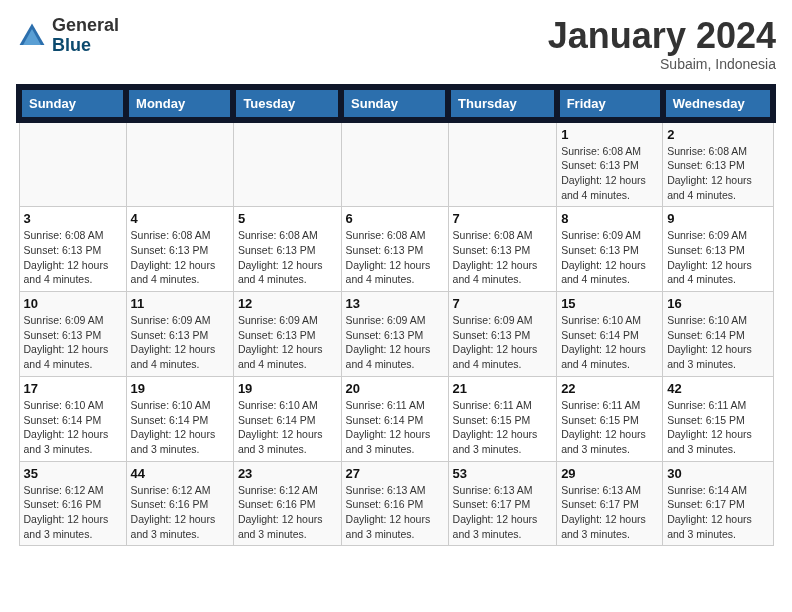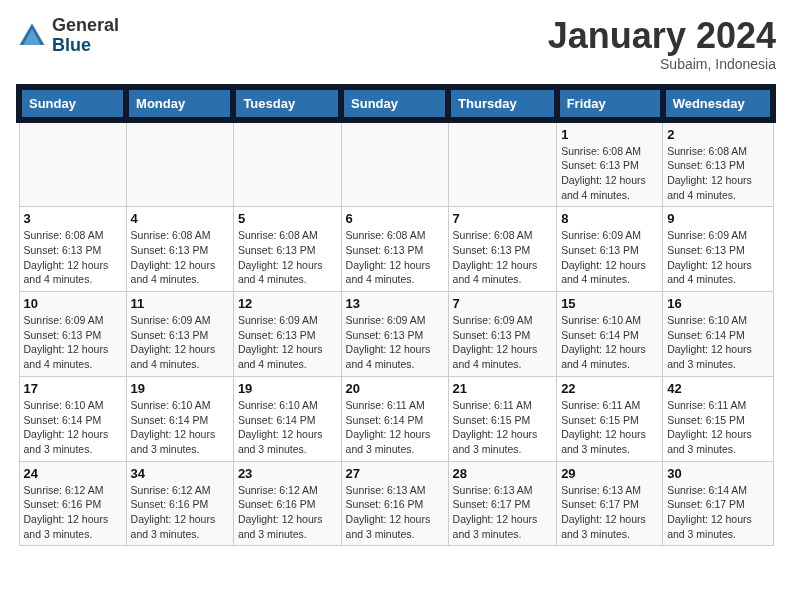--- a/index.html
+++ b/index.html
@@ -221,37 +221,37 @@
           <div class="day-num">22</div>
           <div class="day-info">Sunrise: 6:11 AM<br>Sunset: 6:15 PM<br>Daylight: 12 hours and 3 minutes.</div>
         </td>
         <td>
           <div class="day-num">42</div>
           <div class="day-info">Sunrise: 6:11 AM<br>Sunset: 6:15 PM<br>Daylight: 12 hours and 3 minutes.</div>
         </td>
       </tr>
       <tr>
         <td>
-          <div class="day-num">24</div>
+          <div class="day-num">35</div>
           <div class="day-info">Sunrise: 6:12 AM<br>Sunset: 6:16 PM<br>Daylight: 12 hours and 3 minutes.</div>
         </td>
         <td>
-          <div class="day-num">34</div>
+          <div class="day-num">44</div>
           <div class="day-info">Sunrise: 6:12 AM<br>Sunset: 6:16 PM<br>Daylight: 12 hours and 3 minutes.</div>
         </td>
         <td>
           <div class="day-num">23</div>
           <div class="day-info">Sunrise: 6:12 AM<br>Sunset: 6:16 PM<br>Daylight: 12 hours and 3 minutes.</div>
         </td>
         <td>
           <div class="day-num">27</div>
           <div class="day-info">Sunrise: 6:13 AM<br>Sunset: 6:16 PM<br>Daylight: 12 hours and 3 minutes.</div>
         </td>
         <td>
-          <div class="day-num">28</div>
+          <div class="day-num">53</div>
           <div class="day-info">Sunrise: 6:13 AM<br>Sunset: 6:17 PM<br>Daylight: 12 hours and 3 minutes.</div>
         </td>
         <td>
           <div class="day-num">29</div>
           <div class="day-info">Sunrise: 6:13 AM<br>Sunset: 6:17 PM<br>Daylight: 12 hours and 3 minutes.</div>
         </td>
         <td>
           <div class="day-num">30</div>
           <div class="day-info">Sunrise: 6:14 AM<br>Sunset: 6:17 PM<br>Daylight: 12 hours and 3 minutes.</div>
         </td>

